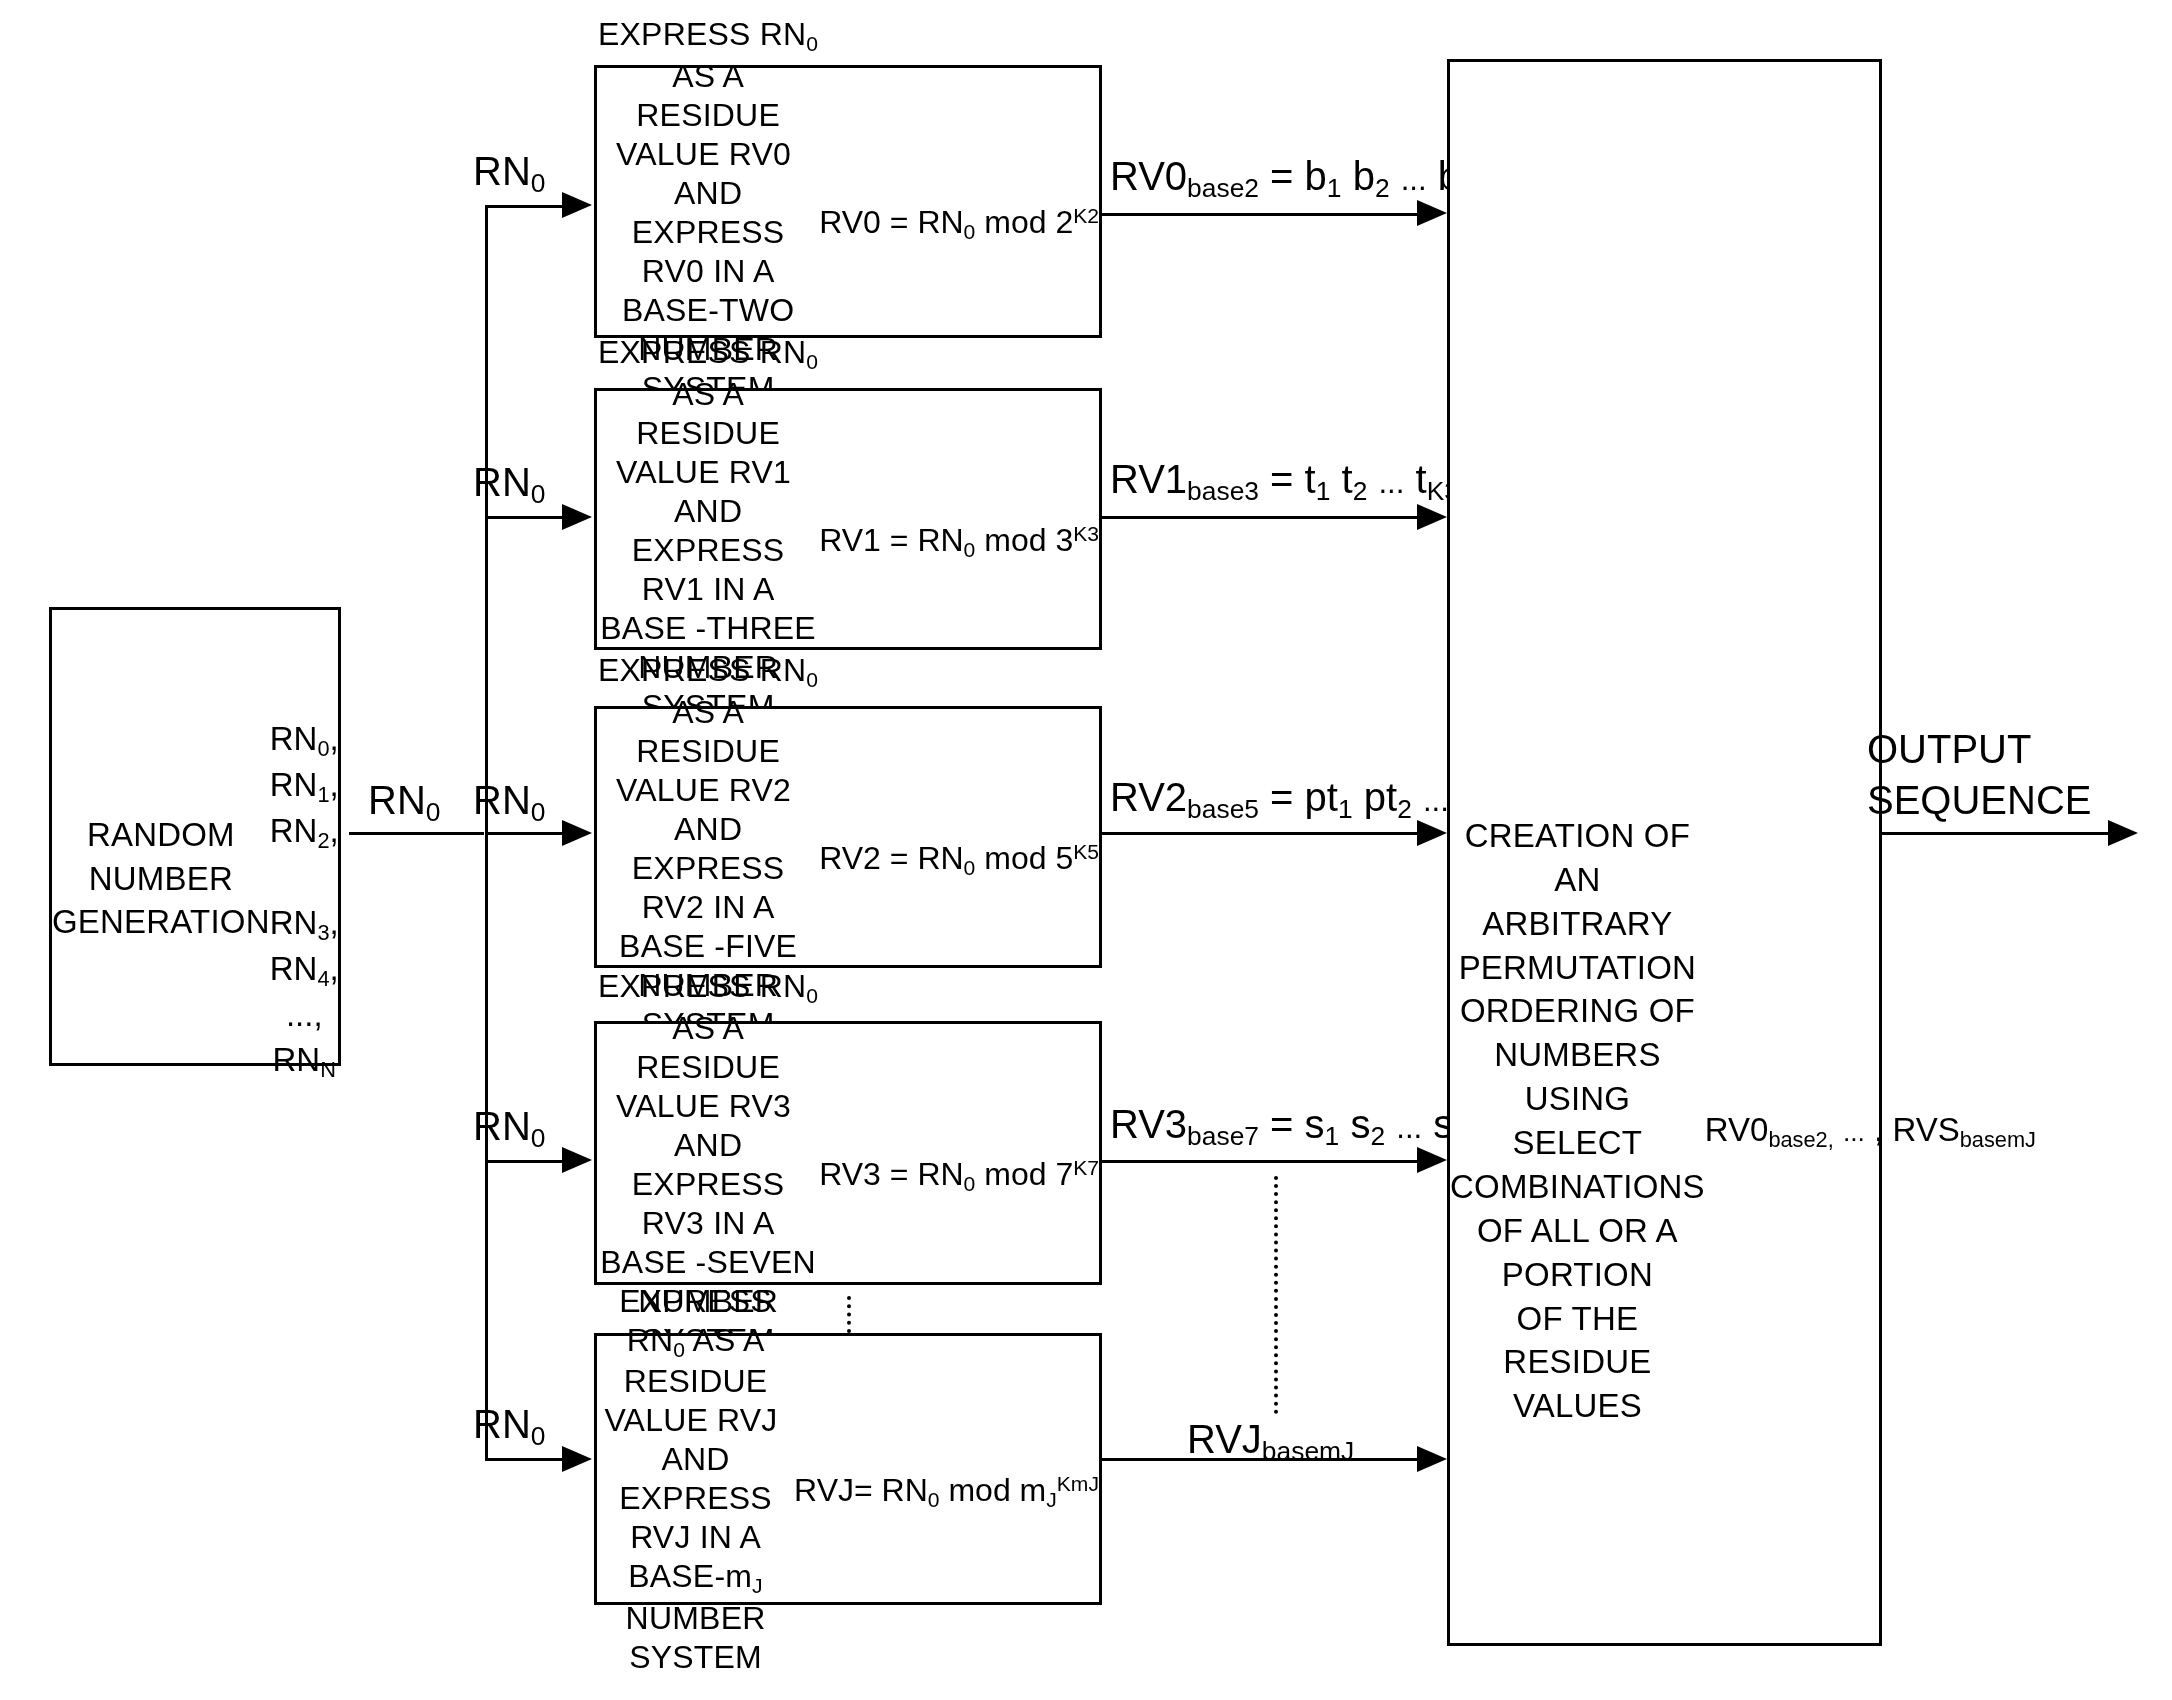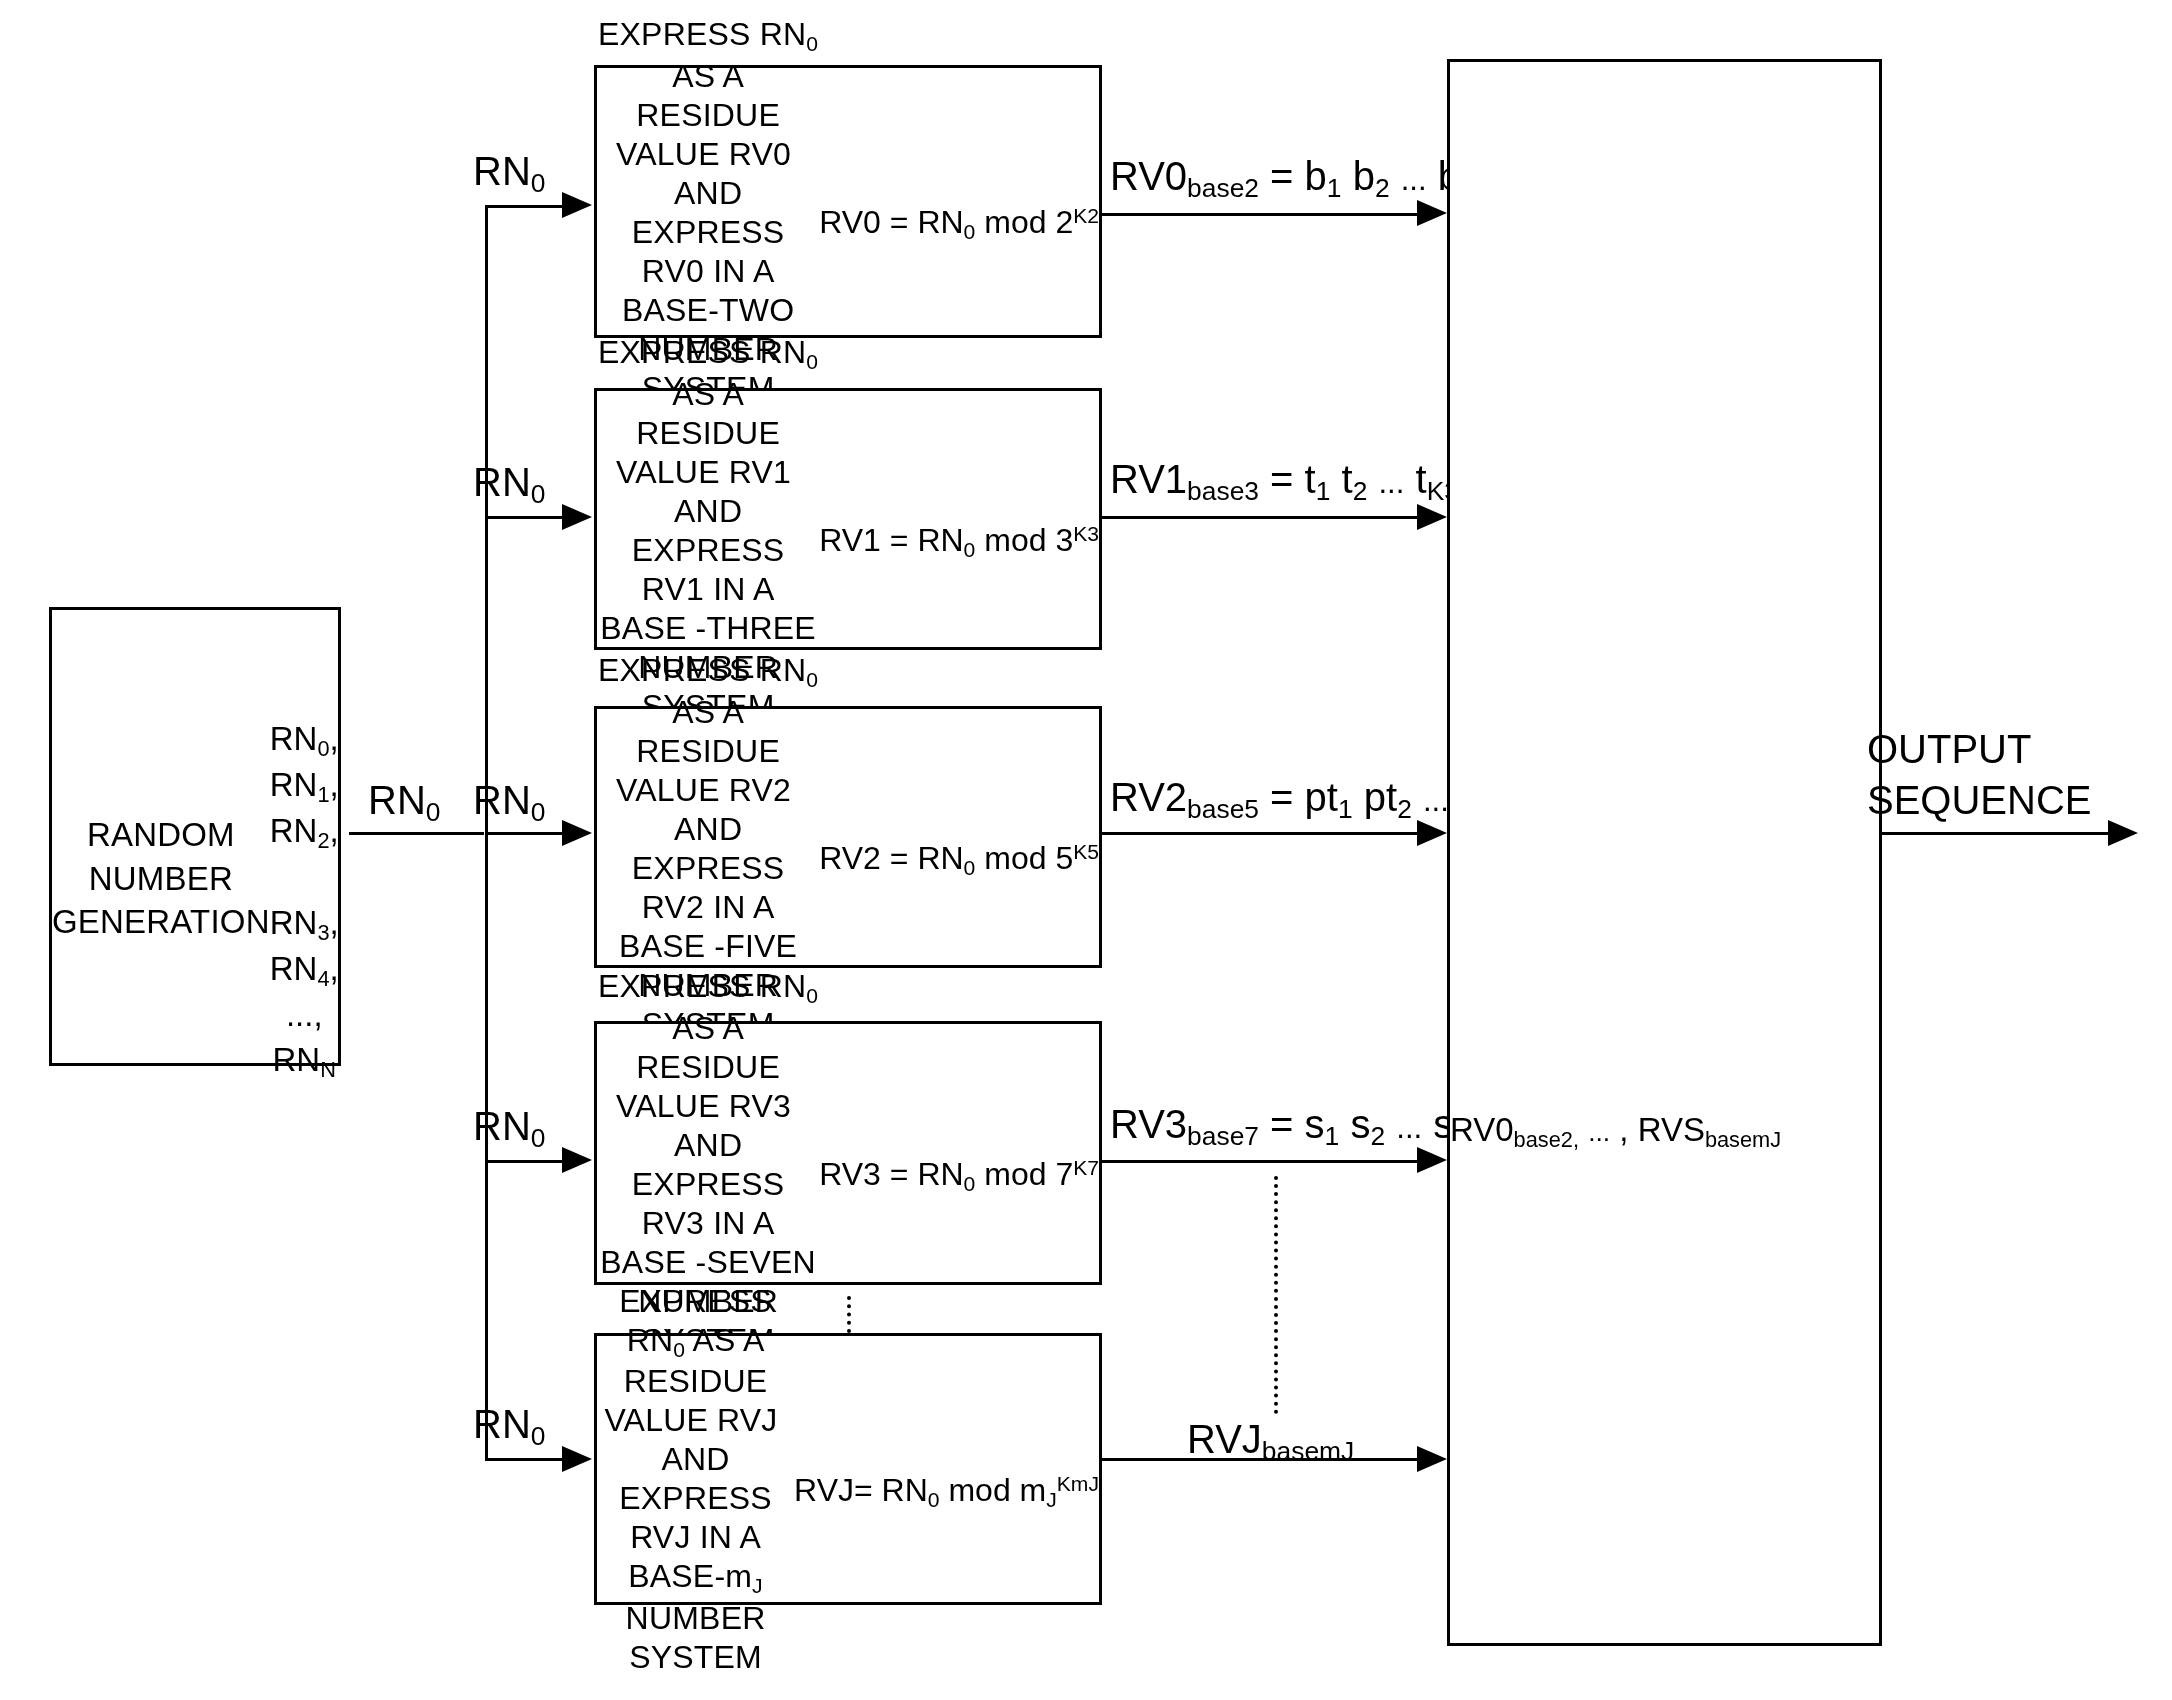--- a/index.html
+++ b/index.html
@@ -223,20 +223,29 @@
   <div class="arrowhead" style="left:1417px; top:1147px;"></div>
   <span class="lbl" style="left:1110px; top:1104px;">RV3<sub>base7</sub> = s<sub>1</sub> s<sub>2</sub> <span style="font-size:0.78em;">...</span> s<sub>K7</sub></span>
 
   <div class="dotline" style="left:1274px; top:1176px; height:238px;"></div>
 
   <div class="hline" style="left:1102px; top:1458px; width:319px;"></div>
   <div class="arrowhead" style="left:1417px; top:1446px;"></div>
   <span class="lbl" style="left:1187px; top:1419px;">RVJ<sub>basemJ</sub></span>
 
   <div class="box" id="creation-box">
+    <div class="box-title">CREATION OF AN
+ARBITRARY
+PERMUTATION
+ORDERING OF
+NUMBERS USING
+SELECT COMBINATIONS
+OF ALL OR  A PORTION
+OF THE RESIDUE
+VALUES</div>
     <div class="creation-formula">RV0<sub>base2,</sub> <span style="font-size:0.8em;">...</span> , RVS<sub>basemJ</sub></div>
   </div>
 
   <div class="hline" style="left:1882px; top:832px; width:230px;"></div>
   <div class="arrowhead" style="left:2108px; top:820px;"></div>
   <div class="lbl" style="left:1867px; top:724px; line-height:1.28; white-space:pre-line;">OUTPUT
 SEQUENCE</div>
 
 </div>
 

